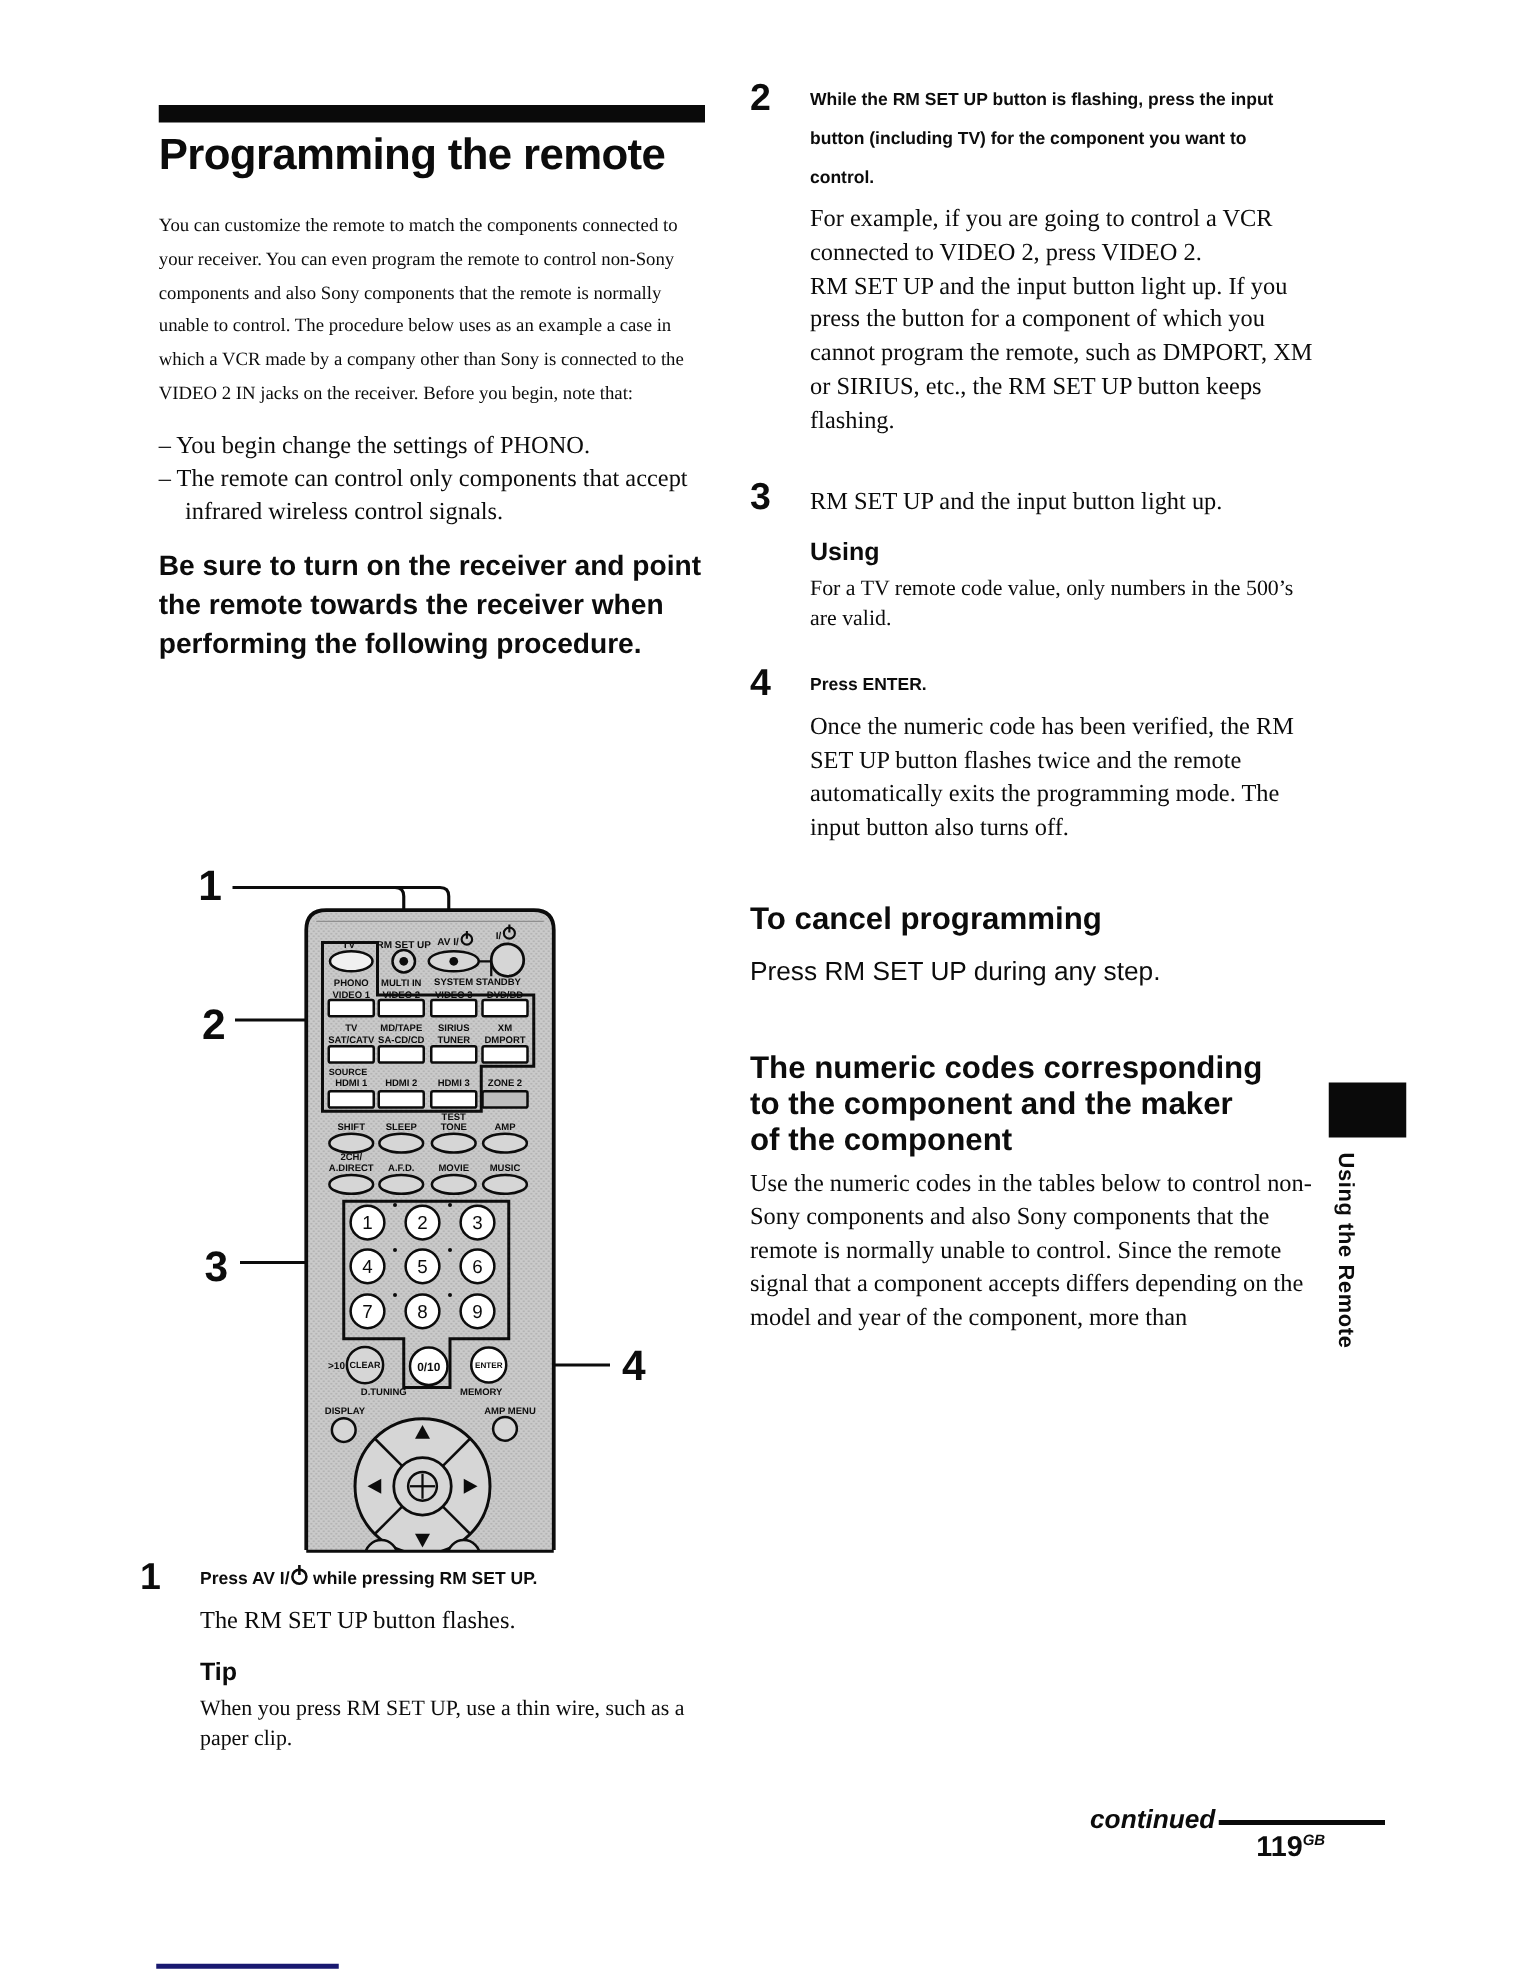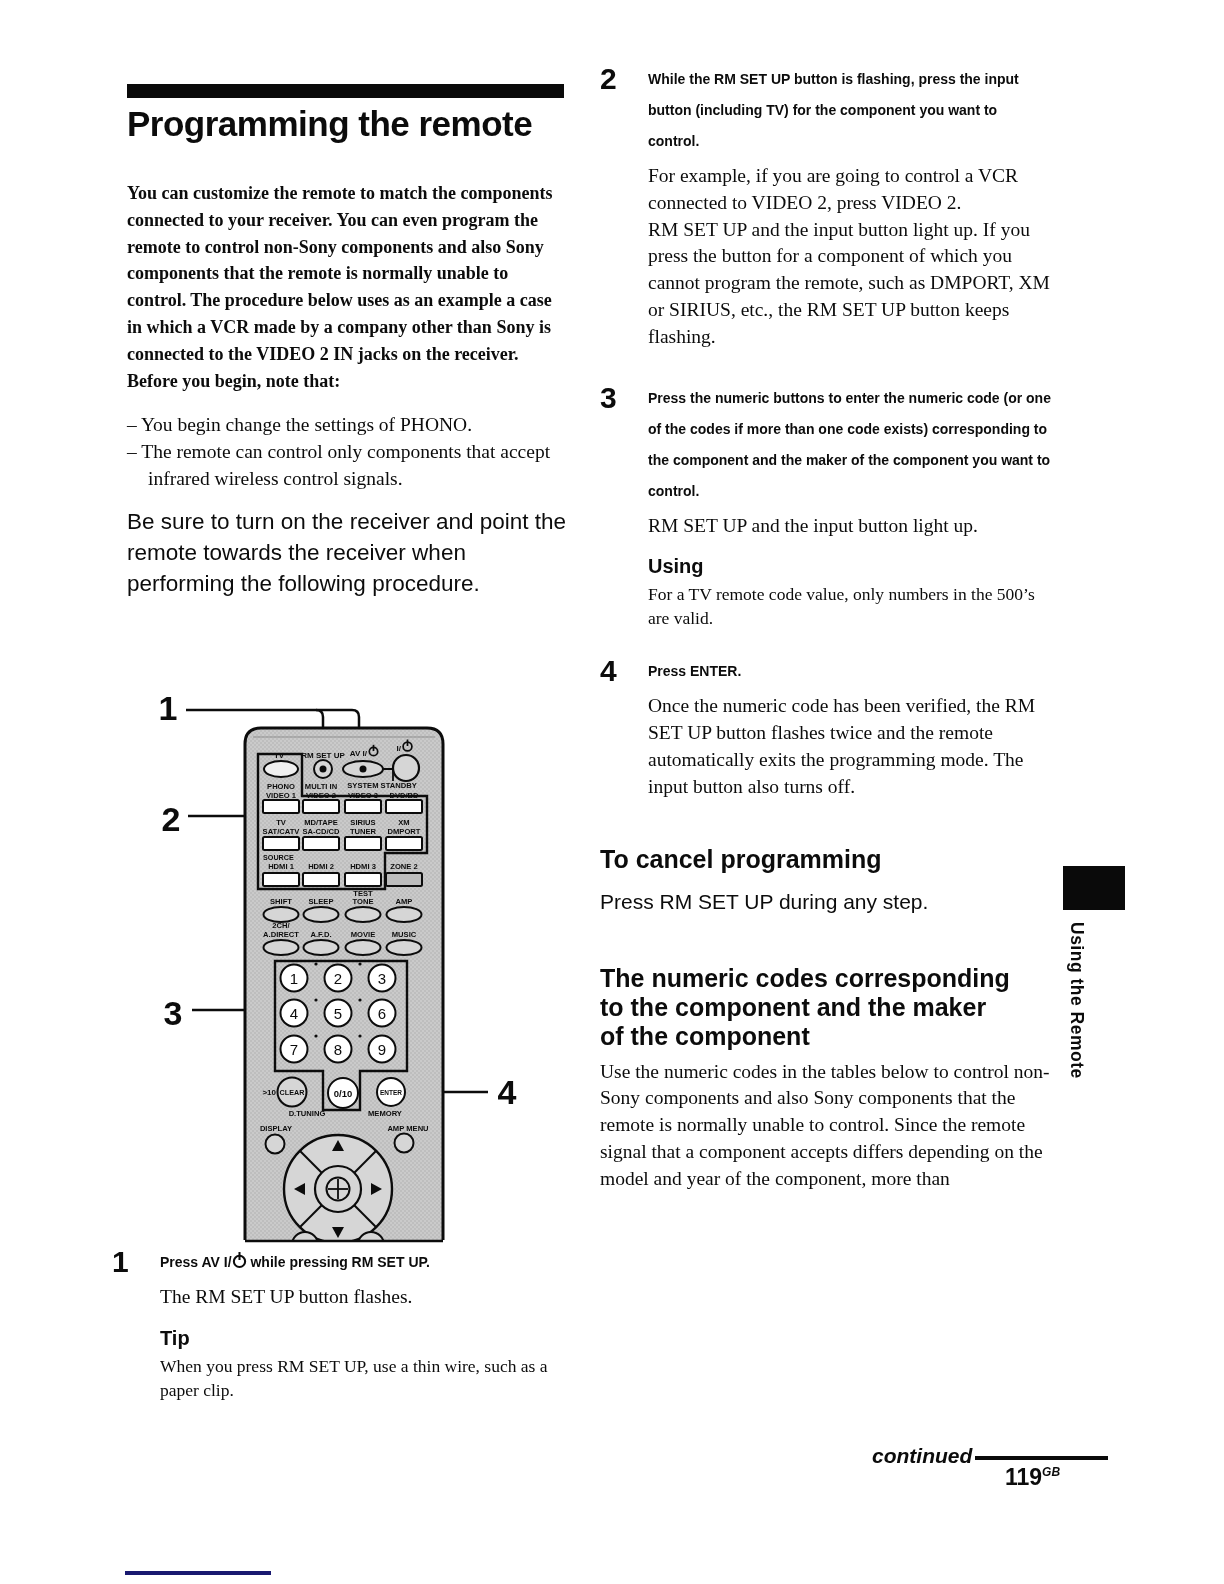--- a/index.html
+++ b/index.html
@@ -5,23 +5,23 @@
   html,body{margin:0;padding:0;background:#e8e8e8;}
   #page{position:relative;width:1224px;height:1584px;background:#ffffff;overflow:hidden;
         color:#0c0c0c;}
   .serif{font-family:"Liberation Serif","DejaVu Serif",serif;}
 
   
   #left-col{position:absolute;left:127px;top:84px;width:437px;}
   .title-rule{height:14px;background:#0a0a0a;}
   h1.page-title{font-family:"Liberation Sans","DejaVu Sans",sans-serif;font-weight:bold;
      font-size:35px;letter-spacing:-0.5px;margin:6px 0 0 0;}
-  .intro{font-size:18px;line-height:26.8px;margin-top:36px;font-weight:bold;}
+  .intro{font-size:15px;line-height:26.8px;margin-top:24px;}
   .bullet{font-size:19.5px;line-height:26.8px;padding-left:21px;text-indent:-21px;}
-  .important{font-family:"Liberation Sans","DejaVu Sans",sans-serif;font-weight:normal;
+  .important{font-family:"Liberation Sans","DejaVu Sans",sans-serif;font-weight:bold;
      font-size:22.5px;line-height:31px;margin-top:13px;width:450px;}
 
   
   .step{display:flex;}
   .step-num{width:48px;flex:0 0 48px;font-family:"Liberation Sans","DejaVu Sans",sans-serif;
      font-weight:bold;font-size:30px;line-height:30px;}
   .step-body{flex:1;}
   .step-h{font-family:"Liberation Sans","DejaVu Sans",sans-serif;font-weight:bold;
      font-size:14px;line-height:31px;margin:0;}
   .step-p{font-size:19.5px;line-height:26.8px;margin:6px 0 0 0;}
@@ -284,21 +284,20 @@
       <div class="step-body">
         <h2 class="step-h">While the RM SET UP button is flashing, press the input button (including TV) for the component you want to control.</h2>
         <p class="step-p serif">For example, if you are going to control a VCR connected to VIDEO 2, press VIDEO 2.</p>
         <p class="step-p serif" style="margin-top:0;">RM SET UP and the input button light up. If you press the button for a component of which you cannot program the remote, such as DMPORT, XM or SIRIUS, etc., the RM SET UP button keeps flashing.</p>
       </div>
     </div>
 
     <div class="step" style="margin-top:32px;">
       <div class="step-num">3</div>
       <div class="step-body">
-        <h2 class="step-h">Press the numeric buttons to enter the numeric code (or one of the codes if more than one code exists) corresponding to the component and the maker of the component you want to control.</h2>
         <p class="step-p serif">RM SET UP and the input button light up.</p>
         <p class="mini-h">Using</p>
         <p class="mini-p serif">For a TV remote code value, only numbers in the 500’s are valid.</p>
       </div>
     </div>
 
     <div class="step" style="margin-top:26px;">
       <div class="step-num">4</div>
       <div class="step-body">
         <h2 class="step-h">Press ENTER.</h2>

